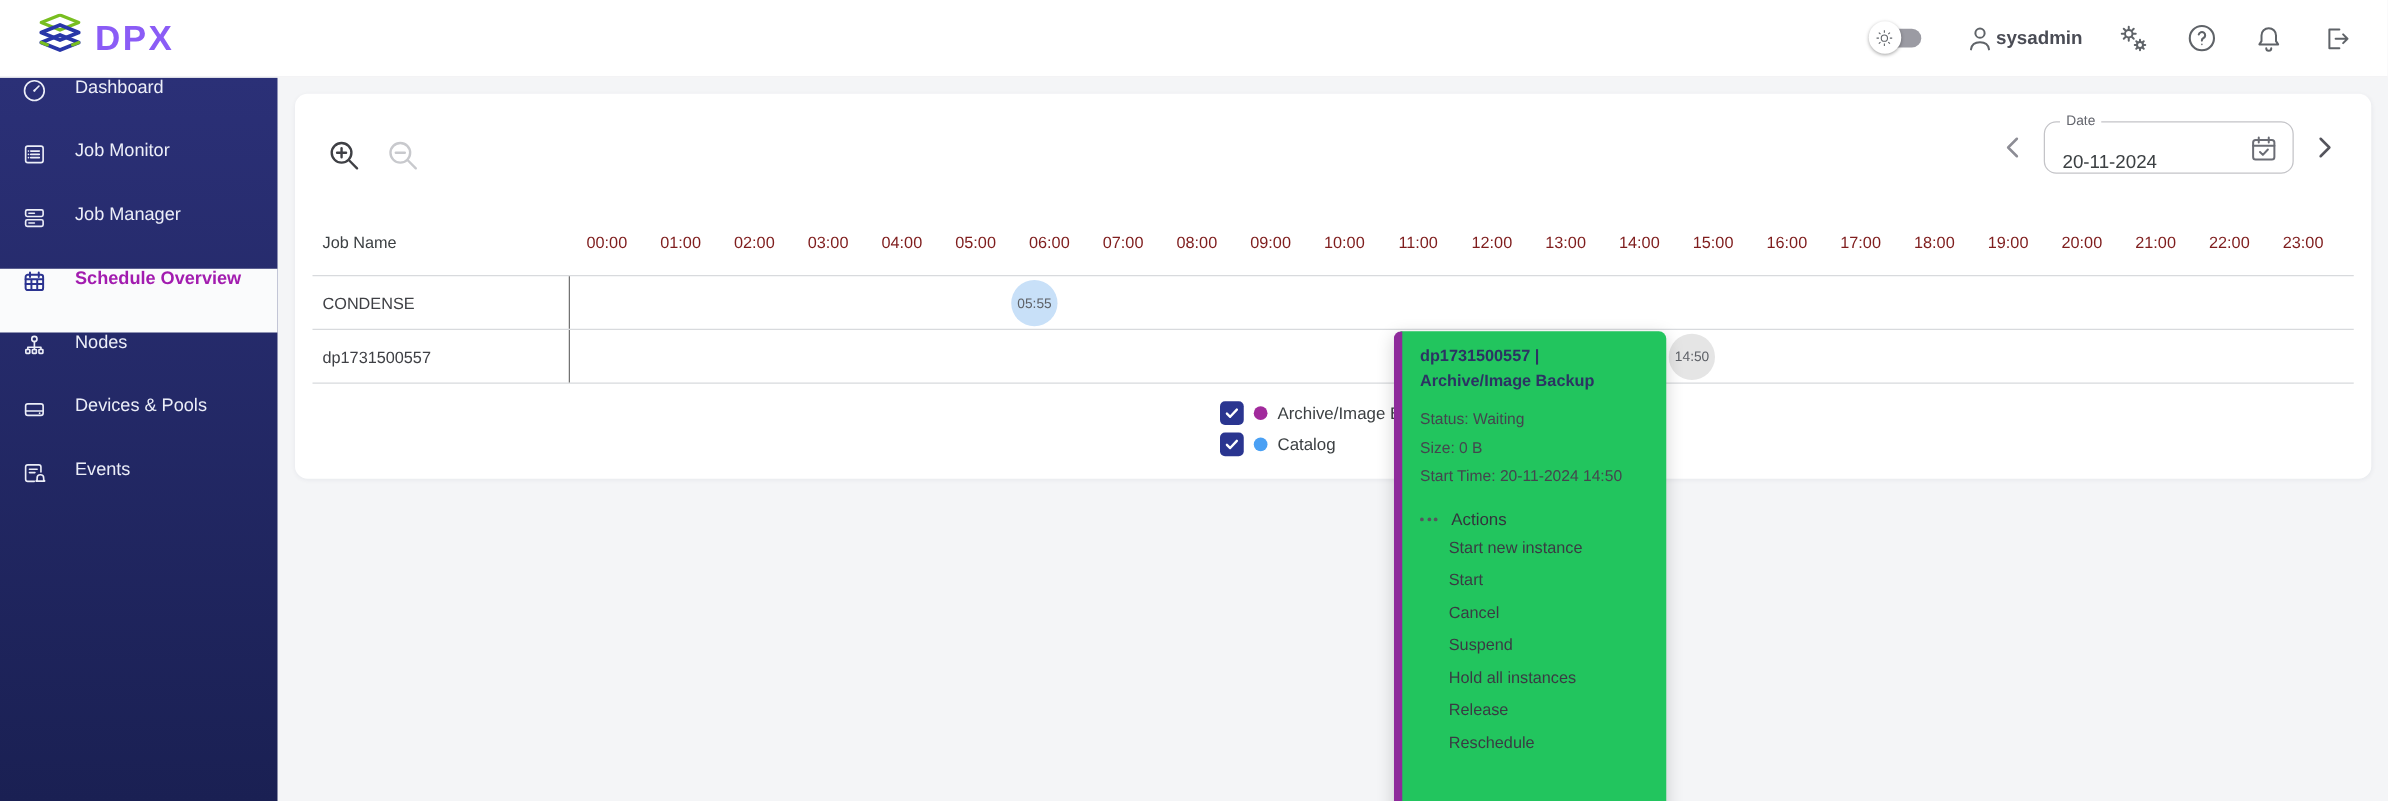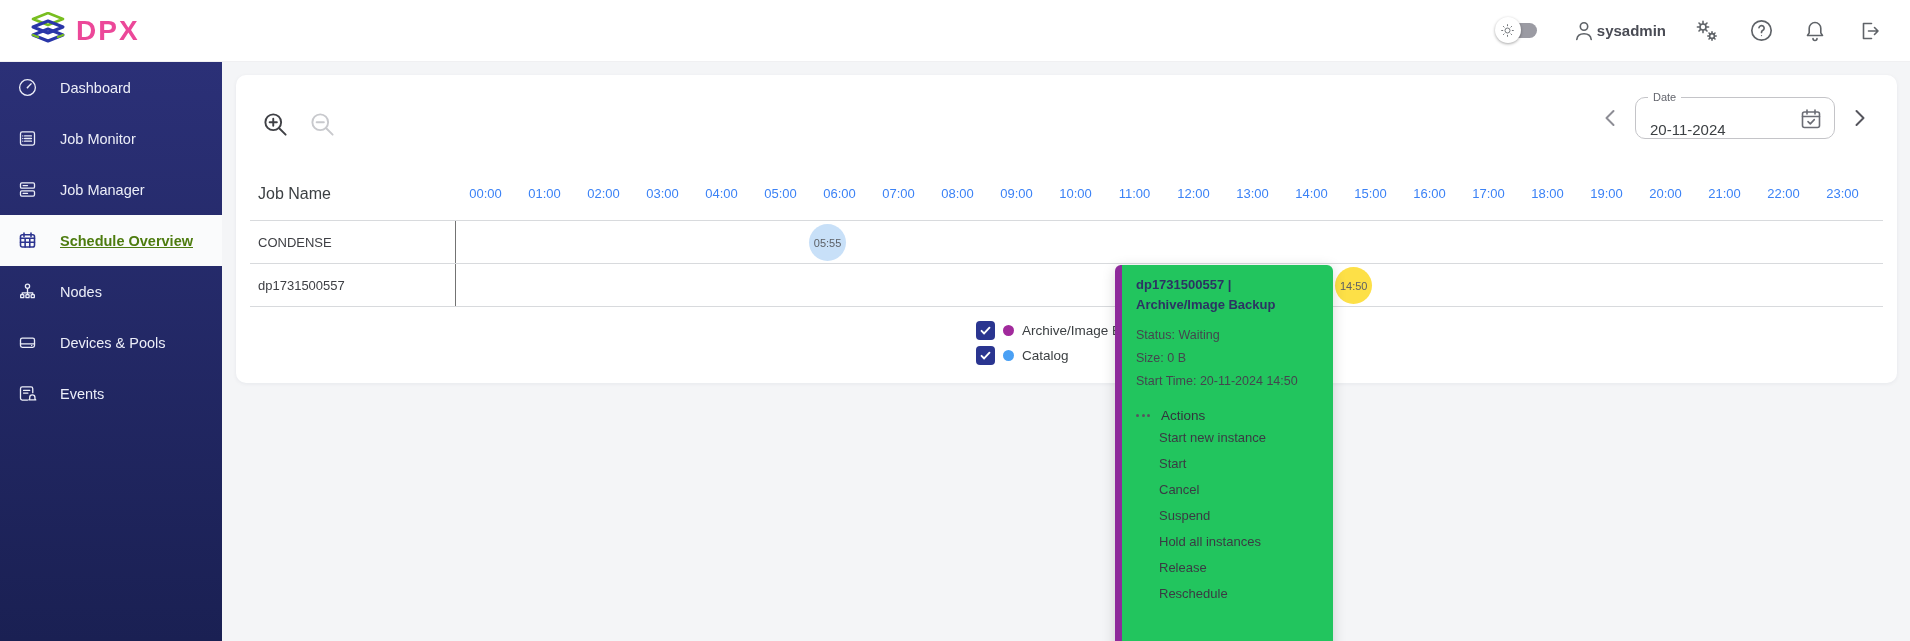--- a/index.html
+++ b/index.html
@@ -4,40 +4,40 @@
 <style>
   * { margin:0; padding:0; box-sizing:border-box; }
   html,body { width:1910px; height:641px; overflow:hidden;
     font-family:"Liberation Sans", sans-serif; background:#f4f5f7; }
 
   
   .navbar { position:absolute; left:0; top:0; width:1910px; height:62px;
     background:#ffffff; display:flex; align-items:center; justify-content:space-between;
     padding:0 28px 0 30px; border-bottom:1px solid #f0f0f2; z-index:10; }
   .logo { display:flex; align-items:center; gap:10px; cursor:pointer; }
-  .logo-text { font-size:28px; font-weight:800; letter-spacing:2px; color:#ec4899; }
+  .logo-text { font-size:28px; font-weight:800; letter-spacing:2px; color:#8b5cf6; }
   .nav-right { display:flex; align-items:center; gap:28px; color:#5f6368; }
   .nav-icon-btn { width:26px; height:26px; display:flex; align-items:center; justify-content:center;
     color:#5f6368; cursor:pointer; }
   .nav-icon-btn svg { stroke:#5f6368; fill:none; stroke-width:1.6; stroke-linecap:round; stroke-linejoin:round; }
   .user-chip { display:flex; align-items:center; gap:0; cursor:pointer; }
   .user-name { font-size:15px; font-weight:600; color:#4a4c55; }
   .theme-toggle { position:relative; width:44px; height:19px; cursor:pointer; margin-right:4px; }
   .toggle-track { position:absolute; left:8px; top:2px; width:34px; height:15px; border-radius:9px; background:#9b9ba3; }
   .toggle-thumb { position:absolute; left:0; top:-4px; width:26px; height:26px; border-radius:50%;
     background:#fff; box-shadow:0 1px 3px rgba(0,0,0,.35); display:flex; align-items:center; justify-content:center; }
   .toggle-thumb svg { stroke:#5f6368; fill:none; stroke-width:1.4; }
 
   
   .sidebar { position:absolute; left:0; top:62px; width:222px; height:579px;
     background:linear-gradient(180deg,#2b3077 0%, #1a2053 100%); z-index:9; }
-  .side-item { height:51px; display:flex; align-items:center; gap:22px; padding-left:17px;
+  .side-item { height:51px; display:flex; align-items:flex-start; gap:22px; padding-left:17px;
     color:#eceef8; font-size:14.5px; cursor:pointer; }
   .side-item svg { stroke:#eceef8; fill:none; stroke-width:1.5; stroke-linecap:round; stroke-linejoin:round; flex:0 0 auto; }
-  .side-item.active { background:#fafbfc; color:#4d7c0f; font-weight:700;text-decoration:underline; }
+  .side-item.active { background:#fafbfc; color:#a21caf; font-weight:700; }
   .side-item.active svg { stroke:#2b3390; stroke-width:1.8; }
 
   
   .card { position:absolute; left:236px; top:75px; width:1661px; height:308px;
     background:#ffffff; border-radius:10px; box-shadow:0 1px 4px rgba(25,28,60,.06); z-index:1; }
   .zoom-tools { position:absolute; left:26px; top:36px; display:flex; gap:20px; }
   .zoom-btn { width:27px; height:27px; cursor:pointer; }
   .zoom-btn svg { fill:none; stroke-linecap:round; }
   .zoom-in svg { stroke:#3f4045; stroke-width:1.7; }
   .zoom-out svg { stroke:#c8c9cd; stroke-width:1.7; }
@@ -52,22 +52,22 @@
   .date-label { position:absolute; top:-7px; left:12px; background:#fff; padding:0 5px;
     font-size:11px; color:#63656d; }
   .date-input { border:none; outline:none; width:130px; margin-left:14px; font-size:15px; color:#3c4043;
     font-family:"Liberation Sans", sans-serif; background:transparent; }
   .date-cal { position:absolute; right:11px; top:9px; width:24px; height:24px; cursor:pointer; }
   .date-cal svg { stroke:#6b6d75; fill:none; stroke-width:1.6; stroke-linecap:round; stroke-linejoin:round; }
 
   
   .grid { position:absolute; left:14px; top:92px; width:1633px; }
   .grid-header { display:flex; height:53px; align-items:center; }
-  .gh-jobname { width:206px; padding-left:8px; font-size:16px; color:#3c4043; }
-  .gh-slot { width:59px; text-align:center; font-size:13px; color:#3b82f6; }
+  .gh-jobname { width:206px; padding-left:8px; font-size:13px; color:#3c4043; }
+  .gh-slot { width:59px; text-align:center; font-size:13px; color:#7f1d1d; }
   .grid-rows { border-top:1px solid #d8dadd; }
   .g-row { display:flex; height:43px; border-bottom:1px solid #d8dadd; }
   .g-name { width:206px; padding-left:8px; display:flex; align-items:center;
     font-size:13px; color:#3f4045; border-right:1px solid #737373; }
   .g-timeline { position:relative; width:1416px; }
   .event-badge { position:absolute; top:3px; width:37px; height:37px; border-radius:50%;
     display:flex; align-items:center; justify-content:center; font-size:11px; color:#5d6066; cursor:pointer; z-index:2; }
 
   
   .legend { position:absolute; left:0; top:243px; width:100%; display:flex; justify-content:center; }
@@ -297,21 +297,21 @@
     <div class="grid-rows">
       <div class="g-row">
         <div class="g-name">CONDENSE</div>
         <div class="g-timeline">
           <div class="event-badge" style="left: 353.083px; background: rgb(200, 224, 248);">05:55</div>
         </div>
       </div>
       <div class="g-row">
         <div class="g-name">dp1731500557</div>
         <div class="g-timeline">
-          <div class="event-badge" style="left: 879.167px; background: #fde047;">14:50</div>
+          <div class="event-badge" style="left: 879.167px; background: #e5e5e5;">14:50</div>
         </div>
       </div>
     </div>
   </div>
 
   <div class="legend">
     <div class="legend-inner">
       <div class="legend-row">
         <span class="checkbox">
           <svg width="13" height="13" viewBox="0 0 18 18">

